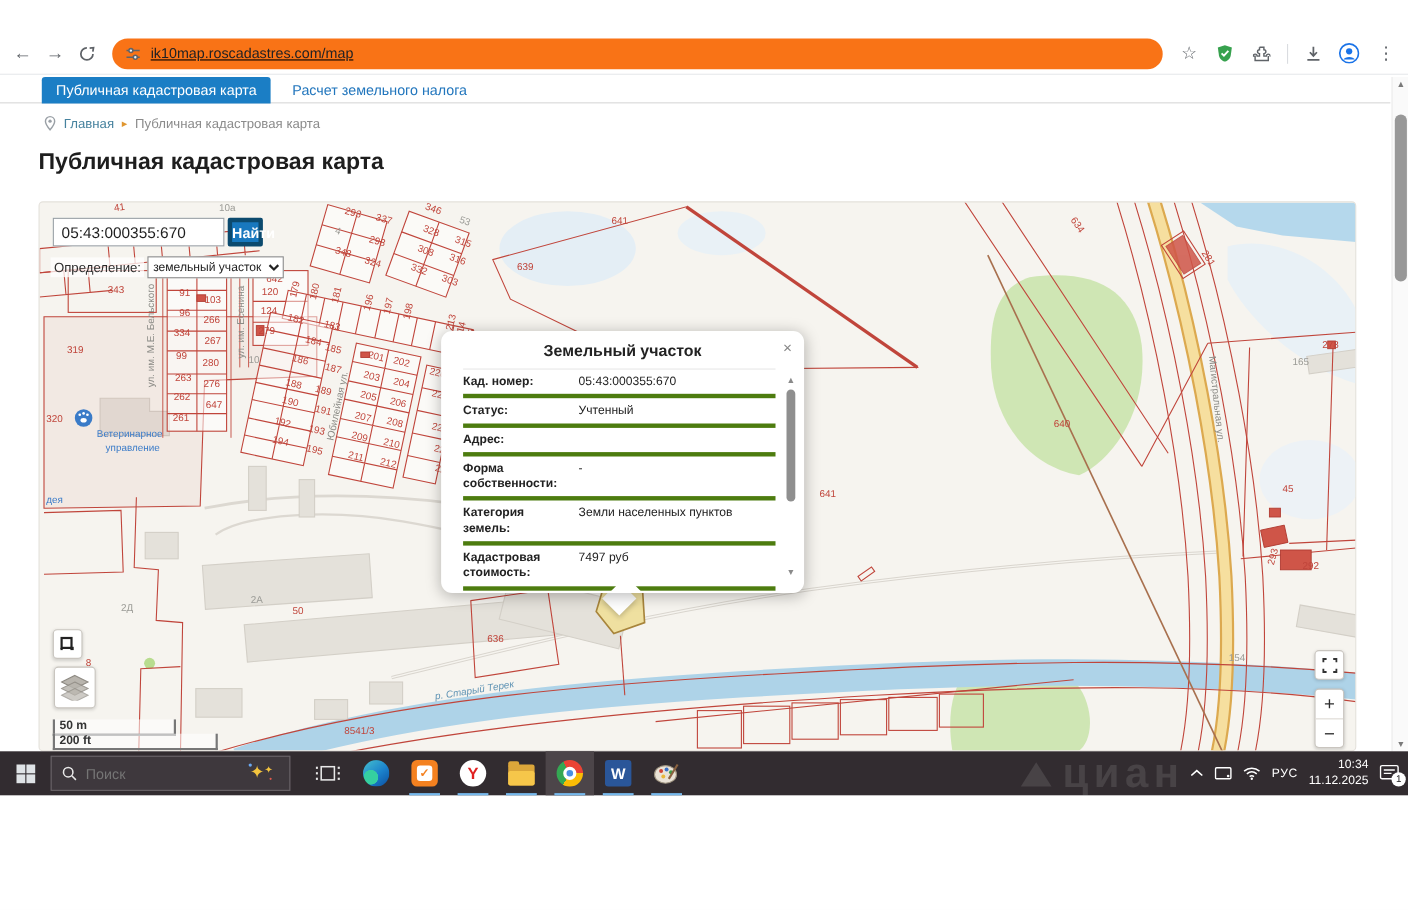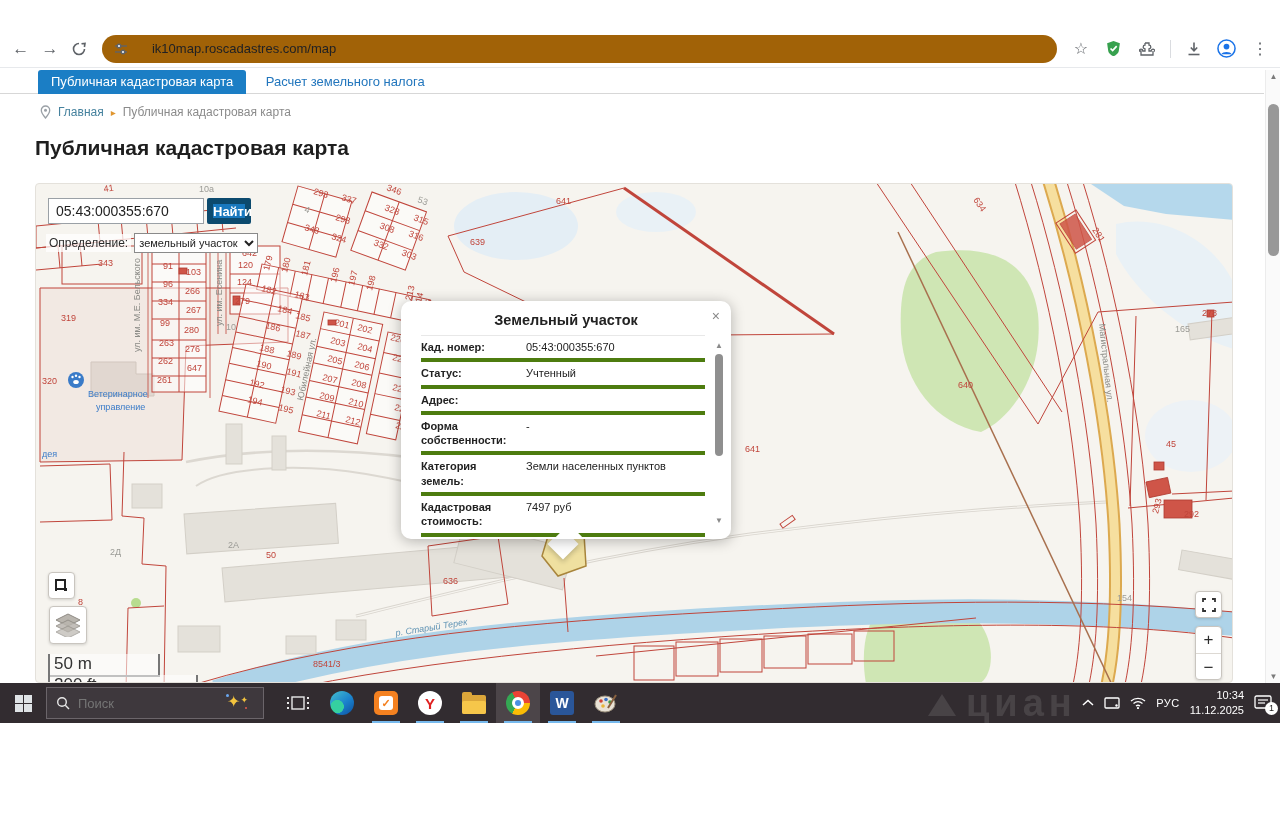--- a/index.html
+++ b/index.html
@@ -2,21 +2,21 @@
 <html><head>
 <meta charset="utf-8">
 <style>
   * { margin:0; padding:0; box-sizing:border-box; }
   html,body { width:1280px; height:827px; background:#fff; font-family:"Liberation Sans",sans-serif; overflow:hidden; position:relative; }
 
   
   .chrome { position:absolute; top:0; left:0; width:1280px; height:70px; background:#fff; }
   .toolbar { position:absolute; top:30px; left:0; right:0; height:38px; background:#fff; border-bottom:1px solid #e7e9ec; display:flex; align-items:center; padding:0 10px; }
   .nav-ic { width:26px; height:26px; display:flex; align-items:center; justify-content:center; color:#5f6368; font-size:17px; margin-right:8px; cursor:pointer; }
-  .addr { flex:0 0 955px; height:28px; border-radius:14px; background:#a16207; display:flex; align-items:center; padding:0 12px; gap:24px; margin-left:4px; }
+  .addr { flex:0 0 955px; height:28px; border-radius:14px; background:#f97316; display:flex; align-items:center; padding:0 12px; gap:9px; margin-left:4px;text-decoration:underline; }
   .addr .url { font-size:13px; color:#202124; }
   .tb-right { display:flex; align-items:center; gap:13px; margin-left:14px; }
   .tb-right .ic { width:20px; height:20px; display:flex; align-items:center; justify-content:center; color:#5f6368; font-size:16px; cursor:pointer; }
   .vdiv { width:1px; height:18px; background:#dadce0; }
 
   
   .site-tabs { position:absolute; top:70px; left:0; width:1264px; height:24px; border-bottom:1px solid #d7d7d7; padding-left:38px; }
   .tab-active { display:inline-block; background:#1b7ec5; color:#fff; font-size:13px; padding:4px 13px 5px; border-radius:3px 3px 0 0; cursor:pointer; }
   .tab-link { display:inline-block; color:#2276bd; font-size:13px; padding:4px 0 5px; margin-left:15px; cursor:pointer; }
   .crumbs { position:absolute; top:105px; left:40px; font-size:12px; color:#8b8b8b; display:flex; align-items:center; gap:7px; }
@@ -28,21 +28,21 @@
   .map { position:absolute; left:35px; top:183px; width:1198px; height:500px; background:#f6f4ef; border:1px solid #e4e1db; border-radius:4px; overflow:hidden; }
   .map svg.base { position:absolute; left:0; top:0; }
   .ml { font-family:"Liberation Sans",sans-serif; fill:#c0453b; font-size:9px; }
   .ml.grey { fill:#9b9b96; }
   .ml.blue { fill:#3a7bc8; }
   .ml.water { fill:#5f93b4; font-style:italic; }
   .ml.street { fill:#8a8a85; }
 
   .search-panel { position:absolute; left:12px; top:14px; display:flex; }
   .search-panel input { width:156px; height:26px; border:1px solid #9aa0a6; background:#fff; font-size:14px; padding:0 7px; color:#1e1e1e; }
-  .btn-find { width:44px; height:26px; margin-left:3px; background:#1878be; color:#fff; border:6px solid #0c4a6e; font-size:13px; font-weight:bold; cursor:pointer; border-radius:2px; }
+  .btn-find { width:32px; height:26px; margin-left:3px; background:#1878be; color:#fff; border:4px solid #0c4a6e; font-size:13px; font-weight:bold; cursor:pointer; border-radius:2px; }
   .filter-row { position:absolute; left:10px; top:49px; display:flex; align-items:center; font-size:12px; color:#2c2c2c; }
   .filter-row .flabel { background:rgba(255,255,255,0.75); padding:2px 3px; }
   .filter-row select { width:124px; height:20px; font-size:11px; margin-left:3px; border:1px solid #8a8a8a; background:#fff; color:#222; }
 
   
   .popup { position:absolute; left:365px; top:117px; width:330px; height:238px; background:#fff; border-radius:10px; box-shadow:0 2px 14px rgba(0,0,0,0.28); z-index:5; overflow:hidden; }
   .popup::after { content:""; position:absolute; left:158px; bottom:-9px; width:20px; height:20px; background:#fff; transform:rotate(45deg); }
   .popup-tail { position:absolute; left:516px; top:349px; width:22px; height:22px; background:#fff; transform:rotate(45deg); z-index:4; box-shadow:2px 2px 5px rgba(0,0,0,0.18); }
   .popup-title { text-align:center; font-size:14.5px; font-weight:bold; color:#222; padding:11px 0 7px; }
   .popup-close { position:absolute; right:11px; top:7px; font-size:14px; color:#888; cursor:pointer; }
@@ -55,21 +55,21 @@
   .pscroll .thumb { position:absolute; left:1px; top:13px; width:8px; height:102px; background:#8f8f8f; border-radius:4px; cursor:pointer; }
 
   
   .ctl { position:absolute; background:#fff; border:1px solid #c9c5bf; border-radius:4px; box-shadow:0 1px 3px rgba(0,0,0,0.15); display:flex; align-items:center; justify-content:center; cursor:pointer; }
   .btn-measure { left:12px; top:388px; width:27px; height:27px; }
   .btn-layers { left:13px; top:422px; width:38px; height:38px; }
   .btn-full { left:1159px; top:407px; width:27px; height:27px; font-size:13px; color:#333; }
   .zoomctl { position:absolute; left:1159px; top:442px; width:27px; height:54px; background:#fff; border:1px solid #c9c5bf; border-radius:4px; box-shadow:0 1px 3px rgba(0,0,0,0.15); }
   .zoomctl .zi, .zoomctl .zo { height:27px; display:flex; align-items:center; justify-content:center; font-size:17px; color:#2c2c2c; cursor:pointer; }
   .zoomctl .zi { border-bottom:1px solid #ddd9d3; }
-  .scale { position:absolute; left:12px; top:470px; font-size:17px; color:#333; }
+  .scale { position:absolute; left:12px; top:470px; font-size:11px; color:#333;font-weight:bold; }
   .scale .sline { border:2px solid #777; border-top:none; padding:0 4px 1px; background:rgba(255,255,255,0.55); }
   .scale .sm { width:112px; }
   .scale .sf { width:150px; margin-top:-2px; }
 
   
   .pgscroll { position:absolute; right:0; top:70px; width:15px; height:613px; background:#fafafa; border-left:1px solid #ececec; }
   .pgscroll .arr { position:absolute; left:0; width:15px; text-align:center; font-size:8px; color:#7a7a7a; cursor:pointer; }
   .pgscroll .thumb { position:absolute; left:2px; top:34px; width:11px; height:152px; background:#989898; border-radius:6px; cursor:pointer; }
 
   

